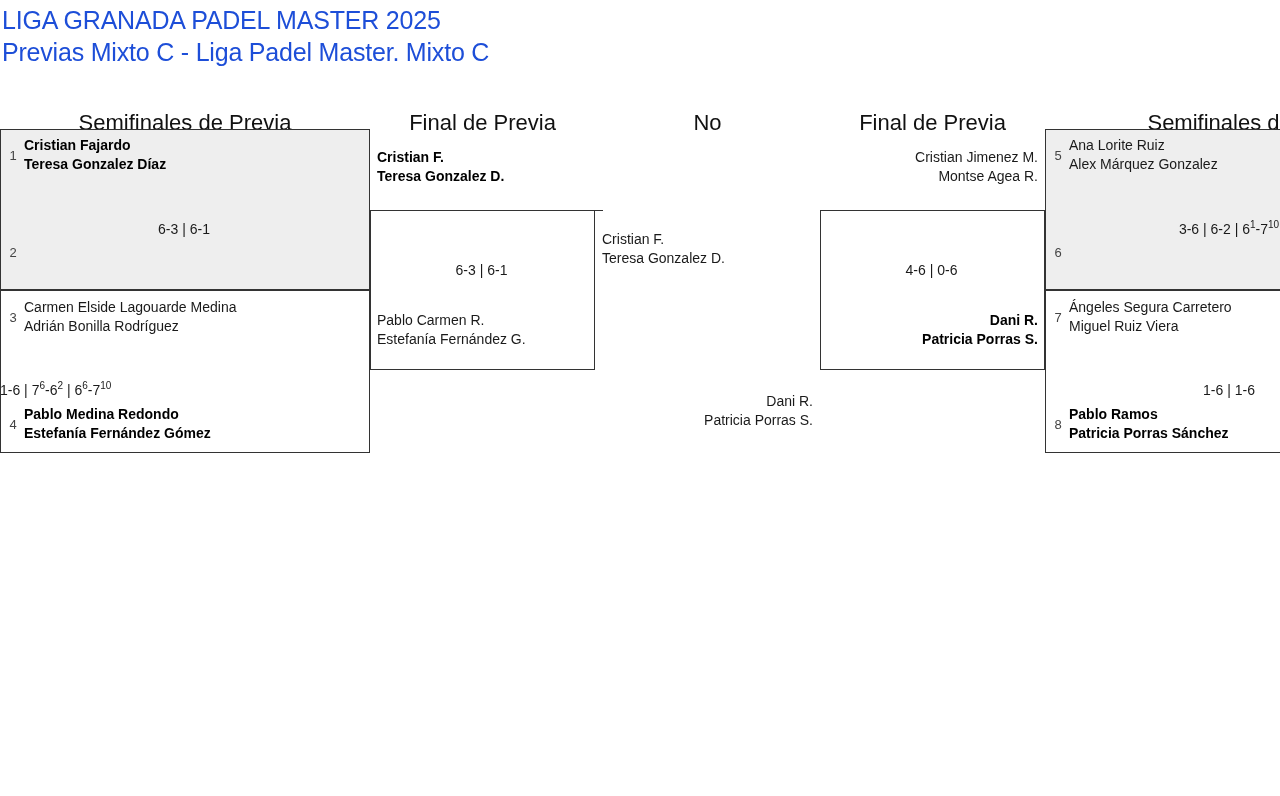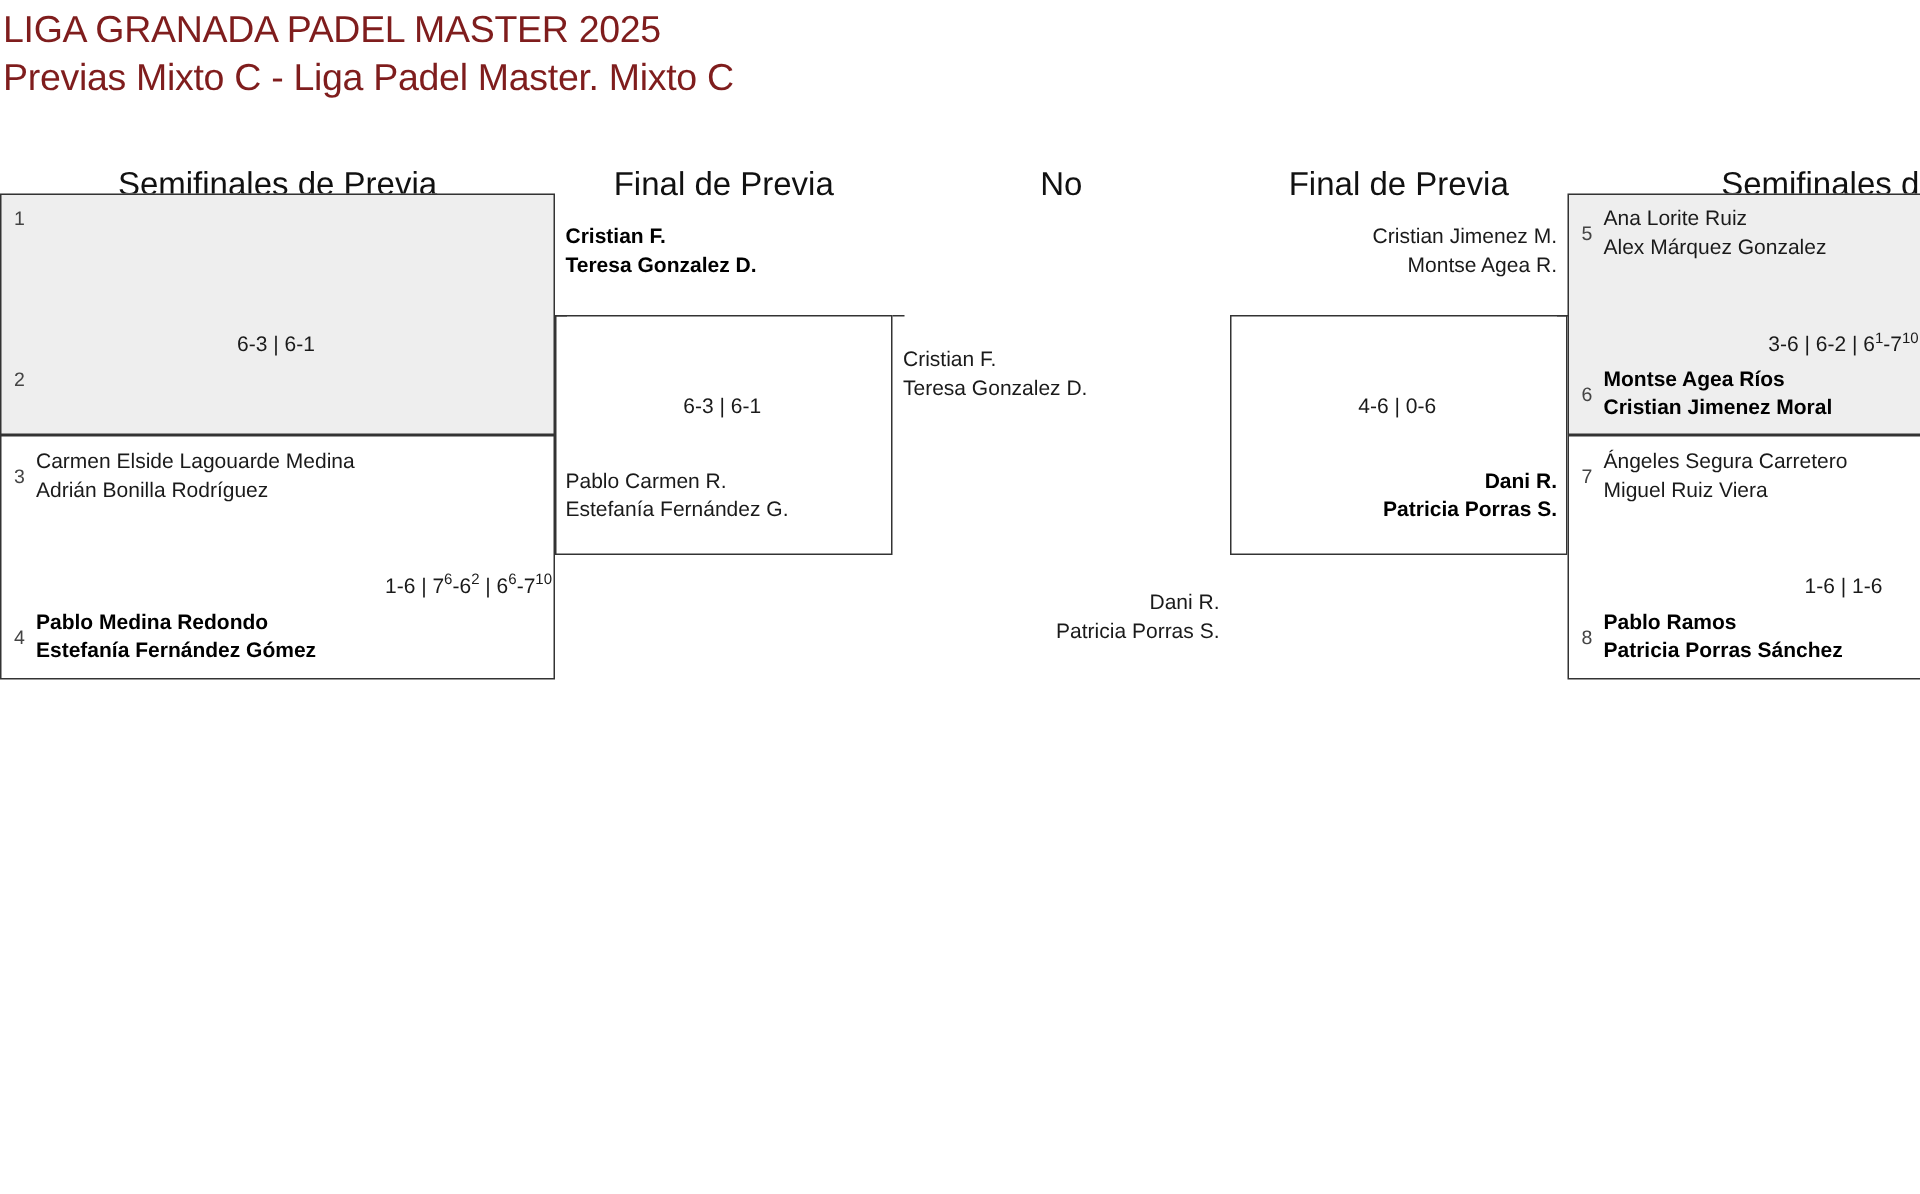--- a/index.html
+++ b/index.html
@@ -26,21 +26,21 @@
   }
   #title-block {
     position: absolute;
     left: 2px; top: 4px;
     width: 900px;
   }
   .title-line {
     font-size: 25px;
     line-height: 32px;
     font-weight: 400;
-    color: #7f1d1d;
+    color: #1d4ed8;
     white-space: nowrap;
     letter-spacing: -0.2px;
   }
 
   
   #logo {
     position: absolute;
     left: 1048px; top: 4px;
     width: 230px; height: 66px;
   }
@@ -158,21 +158,21 @@
   
   .score {
     position: absolute;
     font-size: 14px;
     line-height: 19px;
     color: #1a1a1a;
     white-space: nowrap;
     margin-top: 20px;
   }
   #score-sf1 { left: 0px;   top: 200px; width: 368px; text-align: center; }
-  #score-sf2 { left: 0px;   top: 361px; width: 368px; text-align: right; }
+  #score-sf2 { left: 0px;   top: 361px; width: 368px; text-align: left; }
   #score-f1  { left: 370px; top: 241px; width: 223px; text-align: center; }
   #score-f2  { left: 820px; top: 241px; width: 223px; text-align: center; }
   #score-sf3 { left: 1045px; top: 200px; width: 368px; text-align: center; }
   #score-sf4 { left: 1045px; top: 361px; width: 368px; text-align: center; }
   .score sup { font-size: 10px; vertical-align: super; line-height: 0; }
 
   
   .connector {
     position: absolute;
     background: #333333;
@@ -206,20 +206,24 @@
 <div class="match-box" id="match-f2"></div>
 <div class="match-box shaded" id="match-sf3"></div>
 <div class="match-box" id="match-sf4"></div>
 
 <div class="connector h" id="conn-sf1-out"></div>
 <div class="connector h" id="conn-f1-out"></div>
 <div class="connector h" id="conn-f2-out"></div>
 
 <div class="team winner" id="team-1">
   <span class="seed">1</span>
+  <span class="names">
+    <span>Cristian Fajardo</span>
+    <span>Teresa Gonzalez Díaz</span>
+  </span>
 </div>
 <div class="team" id="team-2">
   <span class="seed">2</span>
 </div>
 <div class="score" id="score-sf1">6-3 | 6-1</div>
 
 <div class="team" id="team-3">
   <span class="seed">3</span>
   <span class="names">
     <span>Carmen Elside Lagouarde Medina</span>
@@ -266,24 +270,20 @@
 
 <div class="team" id="team-5">
   <span class="seed">5</span>
   <span class="names">
     <span>Ana Lorite Ruiz</span>
     <span>Alex Márquez Gonzalez</span>
   </span>
 </div>
 <div class="team winner" id="team-6">
   <span class="seed">6</span>
-  <span class="names">
-    <span>Montse Agea Ríos</span>
-    <span>Cristian Jimenez Moral</span>
-  </span>
 </div>
 <div class="score" id="score-sf3"><span>3-6 | 6-2 | 6</span><sup>1</sup><span>-7</span><sup>10</sup></div>
 
 <div class="team" id="team-7">
   <span class="seed">7</span>
   <span class="names">
     <span>Ángeles Segura Carretero</span>
     <span>Miguel Ruiz Viera</span>
   </span>
 </div>

